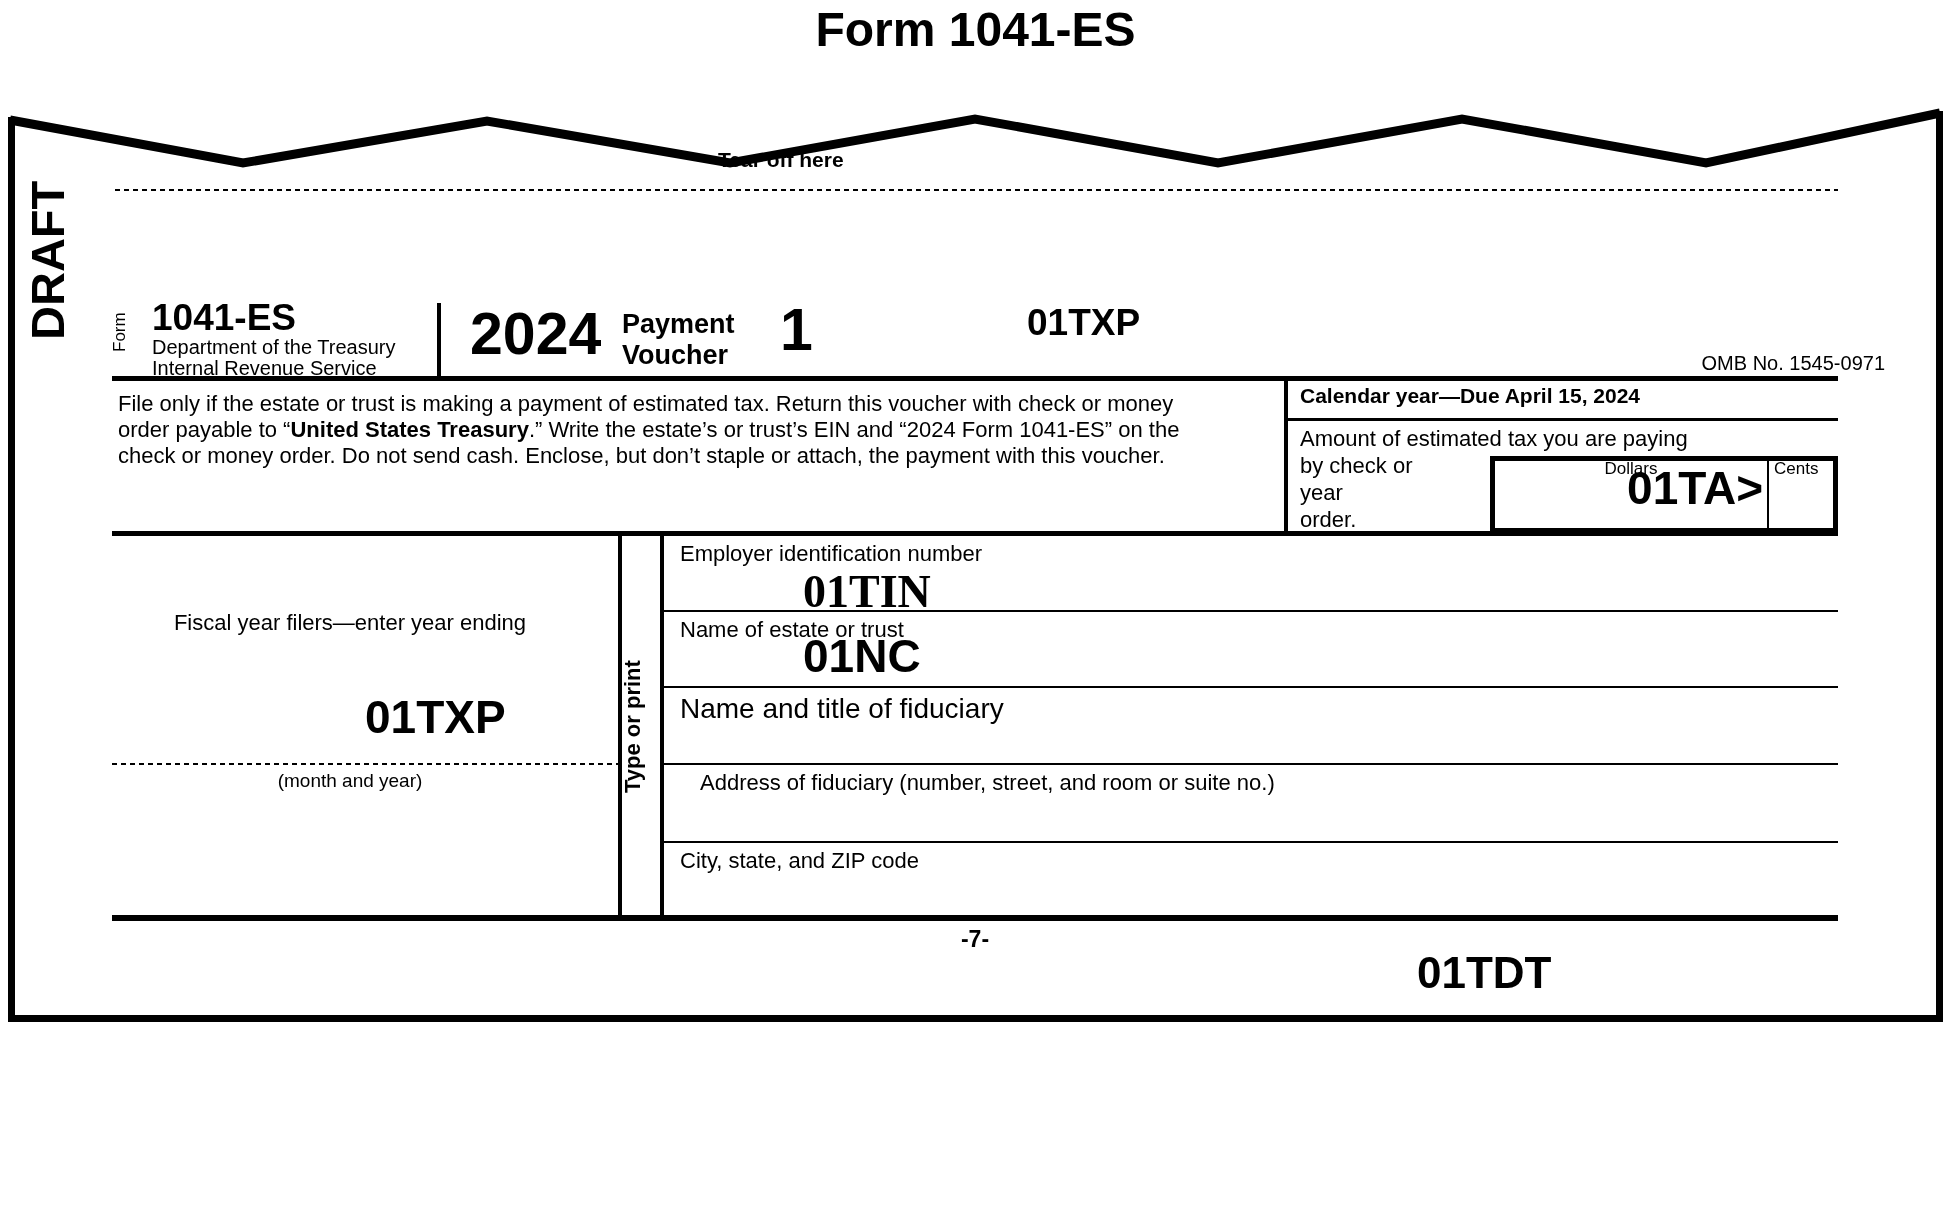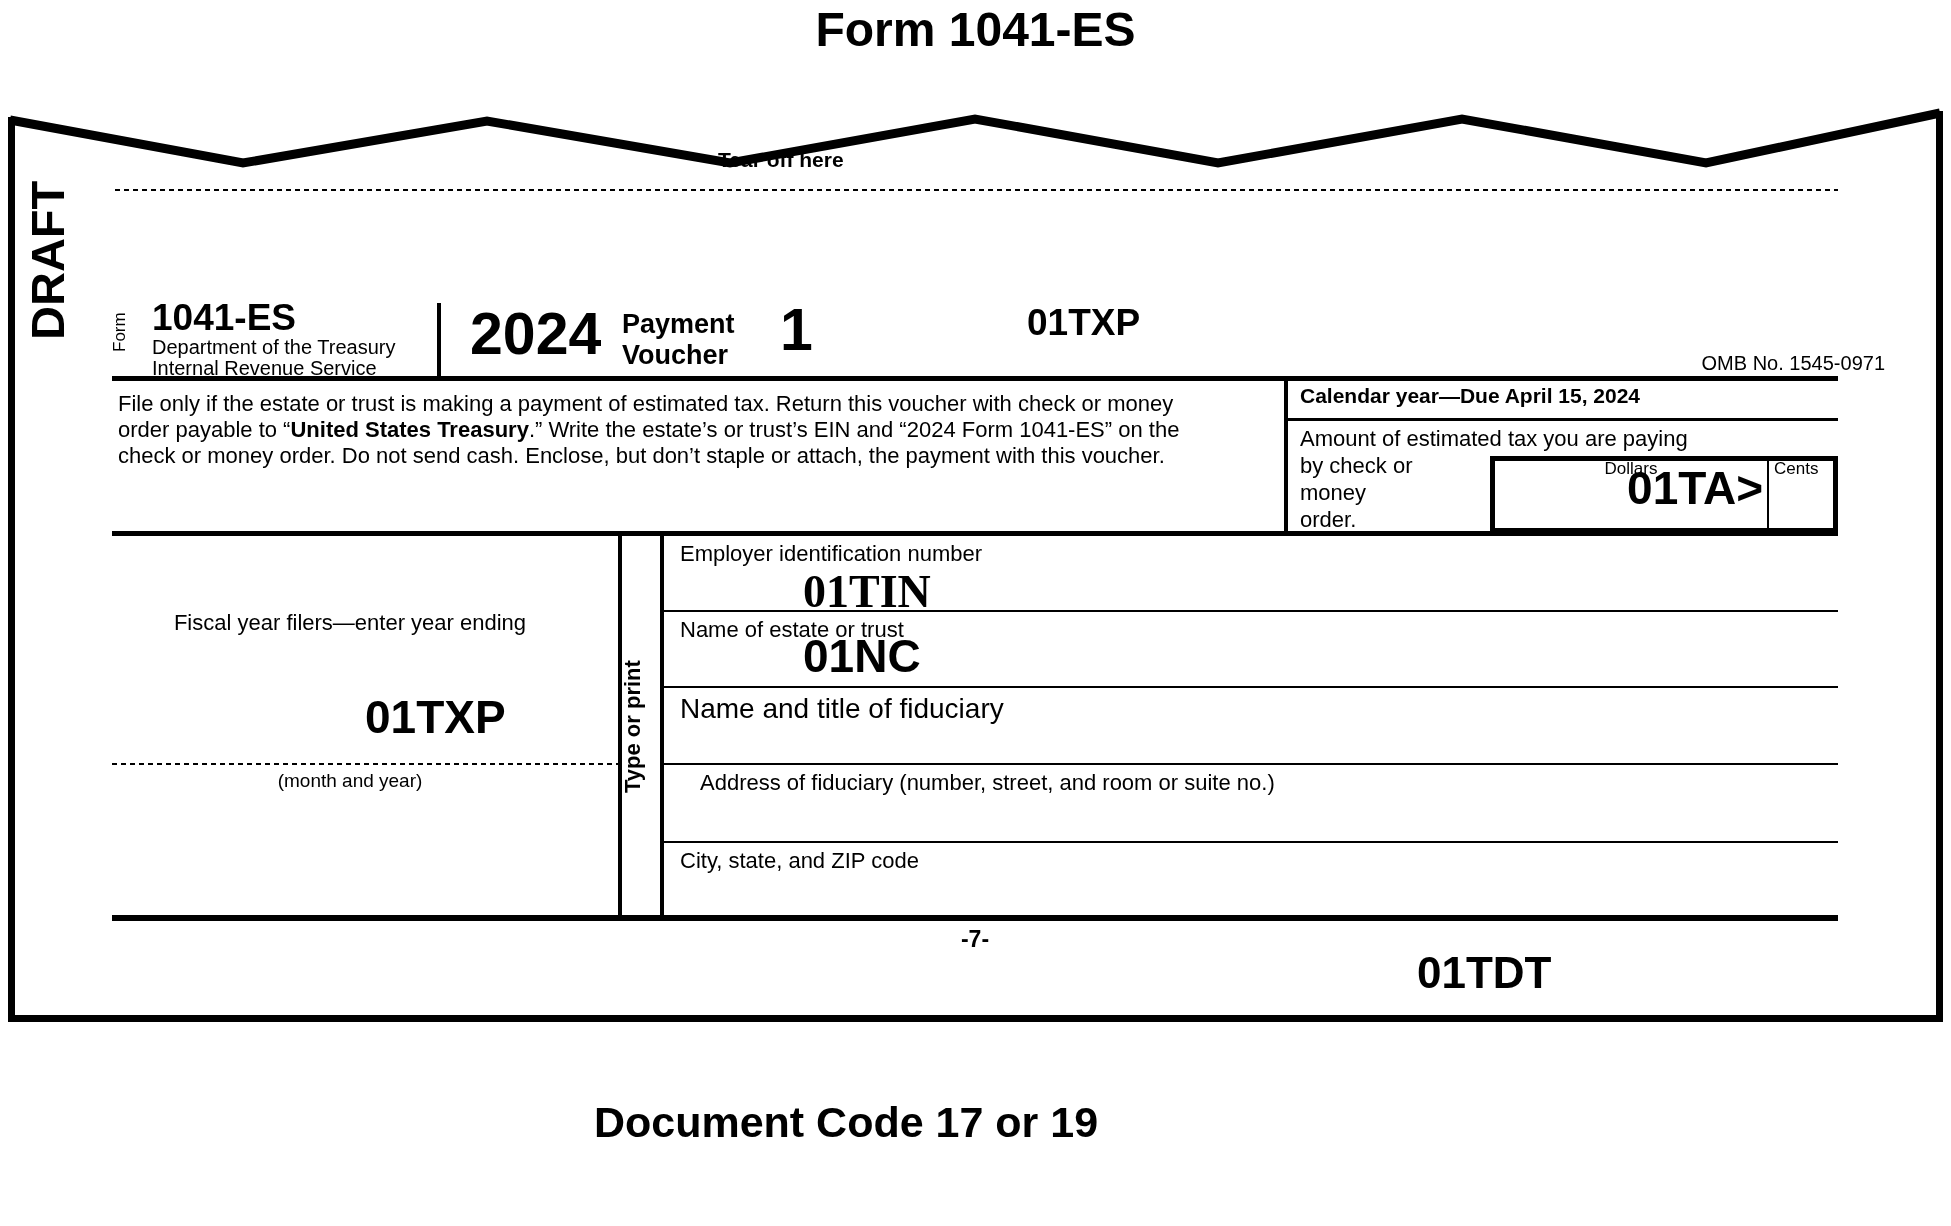--- a/index.html
+++ b/index.html
@@ -56,21 +56,21 @@
     <span>File only if the estate or trust is making a payment of estimated tax. Return this voucher with check or money order payable to “</span><span class="b">United States Treasury</span><span>.” Write the estate’s or trust’s EIN and “2024 Form 1041-ES” on the check or money order. Do not send cash. Enclose, but don’t staple or attach, the payment with this voucher.</span>
   </div>
 
   <div class="vline" style="left:1284px;top:376px;width:4px;height:159px;"></div>
 
   <div class="abs b" style="left:1300px;top:384px;font-size:21px;">Calendar year—Due April 15, 2024</div>
   <div class="hline" style="left:1288px;top:418px;width:550px;height:3px;"></div>
   <div class="abs" style="left:1300px;top:426px;font-size:22px;">Amount of estimated tax you are paying</div>
   <div class="abs" style="left:1300px;top:452px;font-size:22px;line-height:27px;">
     <div>by check or</div>
-    <div>money</div>
+    <div>year</div>
     <div>order.</div>
   </div>
   <div class="abs" style="left:1490px;top:456px;width:348px;height:77px;border:5px solid #000;box-sizing:border-box;"></div>
   <div class="vline" style="left:1767px;top:458px;width:2px;height:73px;"></div>
   <div class="abs center" style="left:1500px;top:459px;width:262px;font-size:17px;">Dollars</div>
   <div class="abs" style="left:1774px;top:459px;font-size:17px;">Cents</div>
   <div class="abs b right" style="left:1500px;top:461px;width:263px;font-size:46px;">01TA&gt;</div>
 
   <div class="hline" style="left:112px;top:531px;width:1726px;height:5px;"></div>
 
@@ -101,16 +101,15 @@
 
   <div class="abs" style="left:680px;top:848px;font-size:22px;">City, state, and ZIP code</div>
   <div class="abs b" style="left:803px;top:861px;font-size:46px;"></div>
 
   <div class="hline" style="left:112px;top:915px;width:1726px;height:6px;"></div>
 
   <div class="abs b center" style="left:875px;top:926px;width:200px;font-size:23px;">-7-</div>
   <div class="abs b" style="left:1417px;top:948px;font-size:44px;">01TDT</div>
 
   <div class="abs b center" style="left:346px;top:1094px;width:1000px;font-size:43px;line-height:57px;">
-    <div>Document Code 17 or 19</div>
   </div>
 
 </div>
 
 </body></html>

